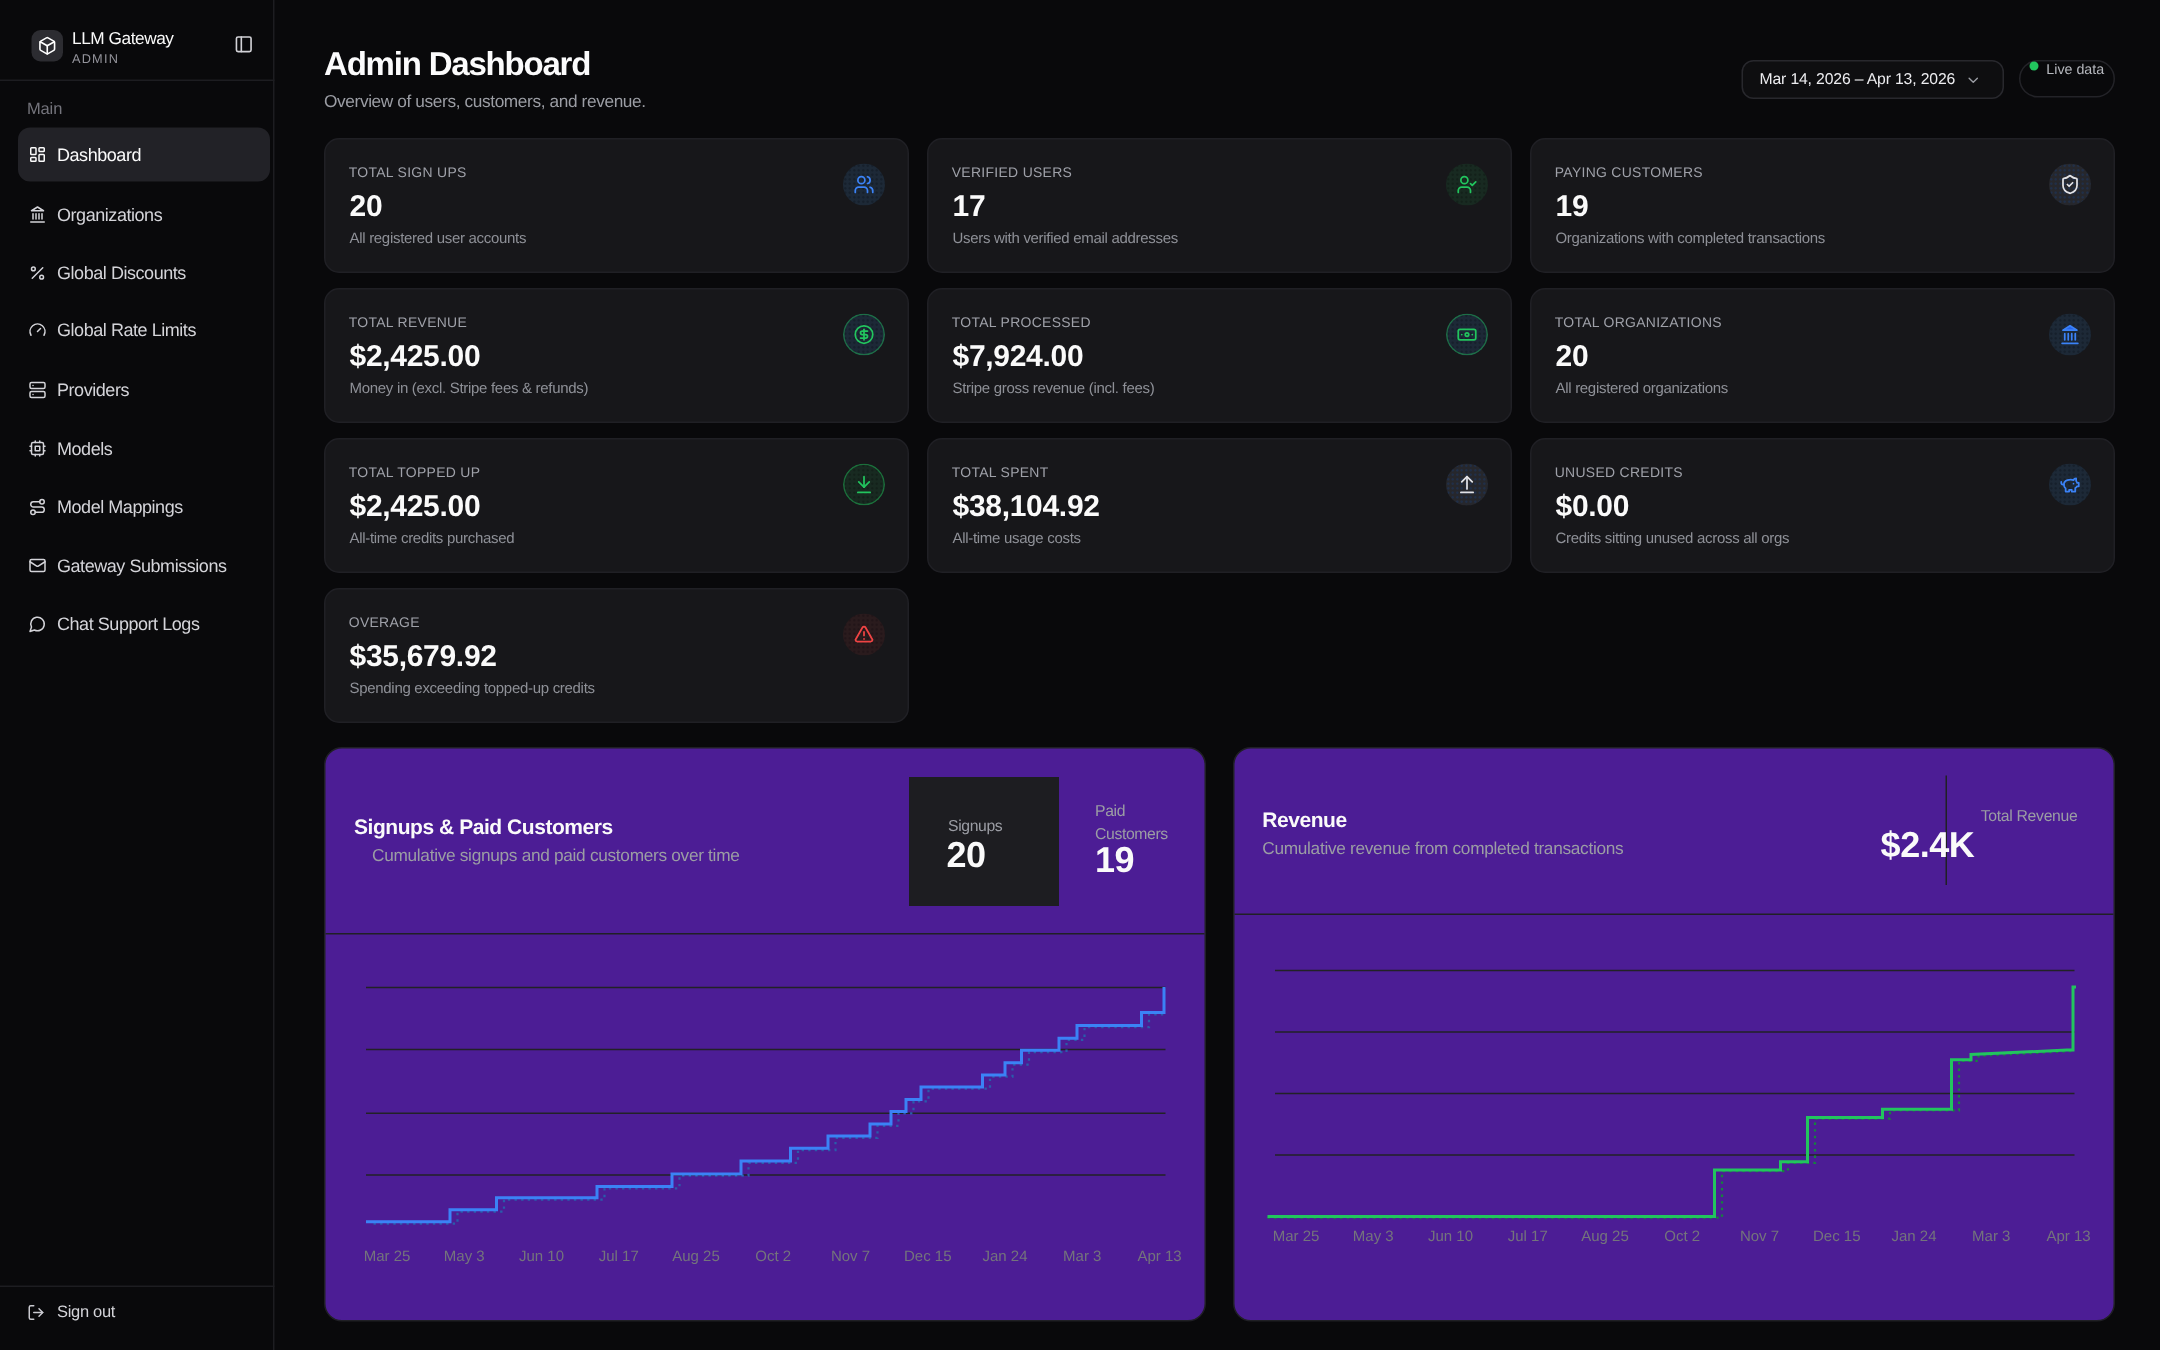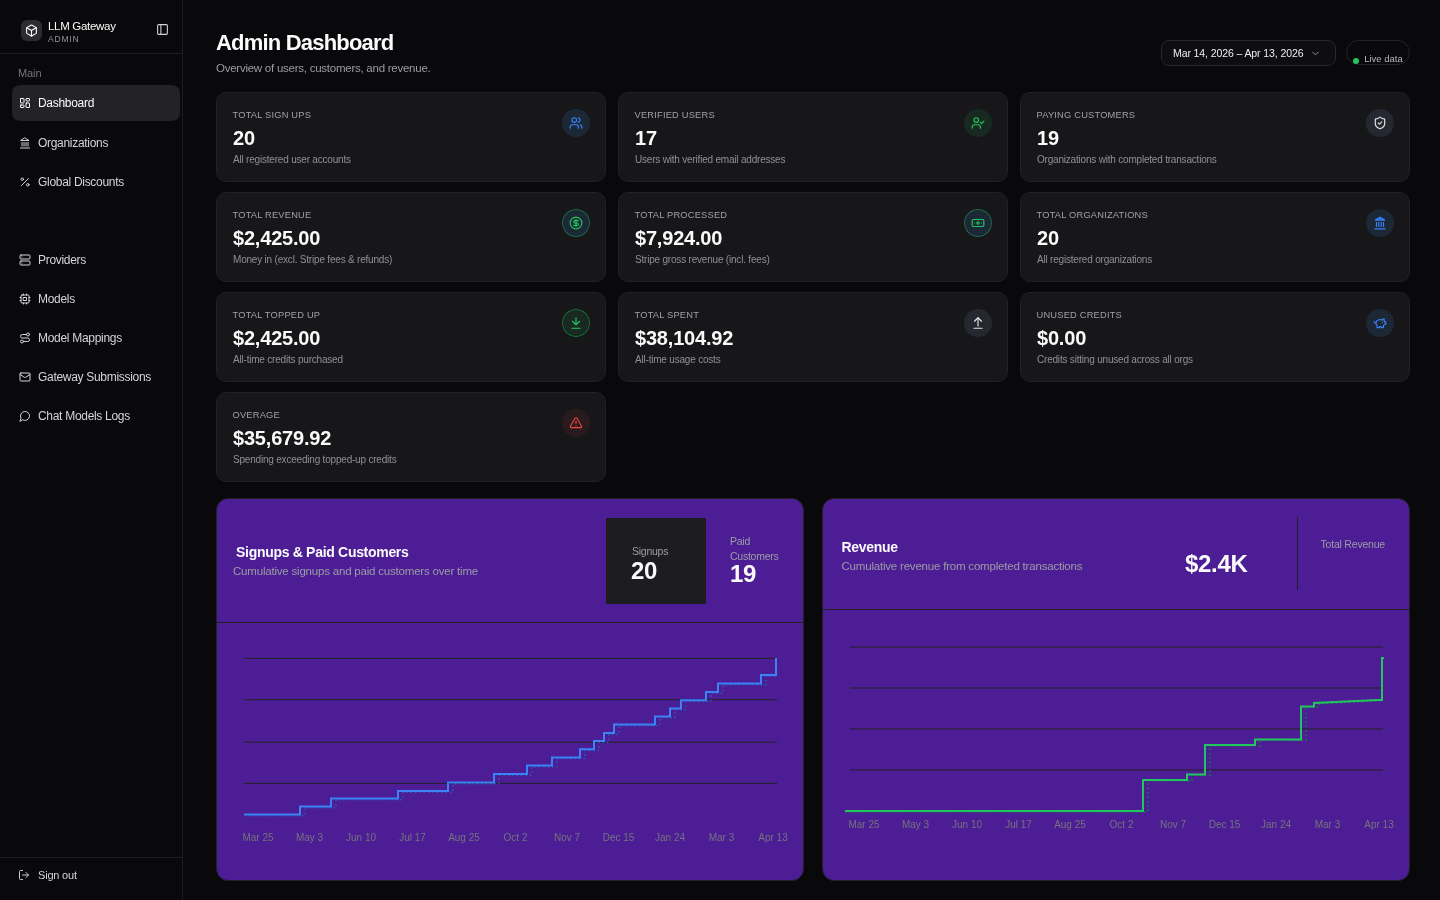--- a/index.html
+++ b/index.html
@@ -71,20 +71,27 @@
     <span class="navtxt" style="color:#fafafa;font-weight:500">Dashboard</span>
   </div>
   <div class="nav" style="top:163.5px">
     <svg width="12" height="12" viewBox="0 0 24 24" fill="none" stroke="#d4d4d9" stroke-width="2" stroke-linecap="round" stroke-linejoin="round">
         <line x1="19" x2="5" y1="5" y2="19"></line>
         <circle cx="6.5" cy="6.5" r="2.5"></circle>
         <circle cx="17.5" cy="17.5" r="2.5"></circle>
       </svg>
     <span class="navtxt">Global Discounts</span>
   </div>
+  <div class="nav" style="top:202px">
+    <svg width="12" height="12" viewBox="0 0 24 24" fill="none" stroke="#d4d4d9" stroke-width="2" stroke-linecap="round" stroke-linejoin="round">
+        <path d="m12 14 4-4"></path>
+        <path d="M3.34 19a10 10 0 1 1 17.32 0"></path>
+      </svg>
+    <span class="navtxt">Global Rate Limits</span>
+  </div>
   <div class="nav" style="top:280.5px">
     <svg width="12" height="12" viewBox="0 0 24 24" fill="none" stroke="#d4d4d9" stroke-width="2" stroke-linecap="round" stroke-linejoin="round">
         <rect x="4" y="4" width="16" height="16" rx="2"></rect>
         <rect x="9" y="9" width="6" height="6"></rect>
         <path d="M15 2v2"></path>
         <path d="M15 20v2"></path>
         <path d="M2 15h2"></path>
         <path d="M2 9h2"></path>
         <path d="M20 15h2"></path>
         <path d="M20 9h2"></path>
@@ -114,21 +121,21 @@
     <svg width="12" height="12" viewBox="0 0 24 24" fill="none" stroke="#d4d4d9" stroke-width="2" stroke-linecap="round" stroke-linejoin="round">
         <rect width="20" height="16" x="2" y="4" rx="2"></rect>
         <path d="m22 7-8.97 5.7a1.94 1.94 0 0 1-2.06 0L2 7"></path>
       </svg>
     <span class="navtxt">Gateway Submissions</span>
   </div>
   <div class="nav" style="top:397.5px">
     <svg width="12" height="12" viewBox="0 0 24 24" fill="none" stroke="#d4d4d9" stroke-width="2" stroke-linecap="round" stroke-linejoin="round">
         <path d="M7.9 20A9 9 0 1 0 4 16.1L2 22Z"></path>
       </svg>
-    <span class="navtxt">Chat Models Logs</span>
+    <span class="navtxt">Chat Support Logs</span>
   </div>
 
   <div class="a" style="left:0;top:857px;width:183px;border-top:1px solid #1d1d21"></div>
   <div class="a" style="left:18px;top:869px;display:flex;align-items:center">
     <svg width="12" height="12" viewBox="0 0 24 24" fill="none" stroke="#c9c9cf" stroke-width="2" stroke-linecap="round" stroke-linejoin="round" style="margin-right:8px">
         <path d="M9 21H5a2 2 0 0 1-2-2V5a2 2 0 0 1 2-2h4"></path>
         <polyline points="16 17 21 12 16 7"></polyline>
         <line x1="21" x2="9" y1="12" y2="12"></line>
       </svg>
     <span style="font-size:11px;letter-spacing:-0.2px;color:#d4d4d9">Sign out</span>
@@ -136,21 +143,21 @@
 </div>
 <div id="main">
   <div class="a" style="left:216px;top:30px;font-size:22px;font-weight:700;letter-spacing:-0.8px;color:#fbfbfc">Admin Dashboard</div>
   <div class="a" style="left:216px;top:62px;font-size:11.5px;letter-spacing:-0.25px;color:#9b9da4">Overview of users, customers, and revenue.</div>
   <div class="a" style="left:1161px;top:40px;width:175px;height:26px;border:1px solid #28282d;border-radius:8px;background:#0e0e10;display:flex;align-items:center;padding-left:11px">
     <span style="font-size:10.5px;letter-spacing:-0.1px;color:#ededf0">Mar 14, 2026 – Apr 13, 2026</span>
     <svg width="11" height="11" viewBox="0 0 24 24" fill="none" stroke="#9b9da4" stroke-width="2" stroke-linecap="round" stroke-linejoin="round" style="margin-left:7px">
         <path d="m6 9 6 6 6-6"></path>
       </svg>
   </div>
-  <div class="a" style="left:1346px;top:40px;width:64px;height:25px;border:1px solid #232328;border-radius:13px;display:flex;align-items:flex-end;justify-content:center">
+  <div class="a" style="left:1346px;top:40px;width:64px;height:25px;border:1px solid #232328;border-radius:13px;display:flex;align-items:flex-start;justify-content:center">
     <span style="width:6px;height:6px;border-radius:50%;background:#22c55e;margin-right:5px"></span>
     <span style="font-size:9.5px;color:#b6b8be">Live data</span>
   </div>
 
   <div class="card" style="left:216px;top:92px">
     <div class="lbl">TOTAL SIGN UPS</div>
       <div class="val">20</div>
       <div class="sub">All registered user accounts</div>
     <div class="ic dotb">
         <svg width="14" height="14" viewBox="0 0 24 24" fill="none" stroke="#3b82f6" stroke-width="2" stroke-linecap="round" stroke-linejoin="round">
@@ -271,21 +278,21 @@
         <svg width="14" height="14" viewBox="0 0 24 24" fill="none" stroke="#ef4444" stroke-width="2" stroke-linecap="round" stroke-linejoin="round">
           <path d="m21.73 18-8-14a2 2 0 0 0-3.48 0l-8 14A2 2 0 0 0 4 20h16a2 2 0 0 0 1.73-2Z"></path>
           <path d="M12 9v4"></path>
           <path d="M12 17h.01"></path>
         </svg>
       </div>
   </div>
 
   <div class="ccard" style="left:216px">
     <div class="a" style="left:19px;top:44px"><span class="ctitle">Signups &amp; Paid Customers</span></div>
-    <div class="a" style="left:16px;top:62px"><span class="csub">Cumulative signups and paid customers over time</span></div>
+    <div class="a" style="left:31px;top:62px"><span class="csub">Cumulative signups and paid customers over time</span></div>
     <div class="a" style="left:389px;top:19px;width:100px;height:86px;background:#1d1d21"></div>
     <div class="a" style="left:415px;top:41.5px"><span style="font-size:10.5px;color:#9b9da4;letter-spacing:-0.25px">Signups</span></div>
     <div class="a" style="left:414px;top:58.5px"><span style="font-size:24px;font-weight:700;letter-spacing:-0.3px;color:#fafafa;line-height:26px">20</span></div>
     <div class="a" style="left:513px;top:34.5px;font-size:10.5px;color:#9b9da4;letter-spacing:-0.25px;line-height:15.5px">Paid<br>Customers</div>
     <div class="a" style="left:513px;top:62px;font-size:24px;font-weight:700;letter-spacing:-0.3px;color:#fafafa;line-height:26px">19</div>
     <div class="a" style="left:0;top:123px;width:586px;border-top:1px solid #202025"></div>
     <svg class="a" style="left:0;top:123px" width="586" height="258" viewBox="0 0 586 258">
       <g stroke="#222226" stroke-width="1">
         <line x1="27" y1="36.4" x2="560" y2="36.4"></line>
           <line x1="27" y1="77.7" x2="560" y2="77.7"></line>
@@ -308,21 +315,21 @@
           <text x="556" y="218.5">Apr 13</text>
       </g>
     </svg>
   </div>
 
   <div class="ccard" style="left:822px">
     <div class="a" style="left:18.5px;top:39px"><span class="ctitle">Revenue</span></div>
     <div class="a" style="left:18.5px;top:57px"><span class="csub">Cumulative revenue from completed transactions</span></div>
     <div class="a" style="left:474px;top:18px;height:73px;border-left:1px solid #202025"></div>
     <div class="a" style="left:362px;top:34.5px;width:200px;text-align:right"><span style="font-size:10.5px;color:#9b9da4;letter-spacing:-0.2px">Total Revenue</span></div>
-    <div class="a" style="left:362px;top:51px;width:200px;text-align:left"><span style="font-size:24px;font-weight:700;color:#fafafa;letter-spacing:-0.3px">$2.4K</span></div>
+    <div class="a" style="left:362px;top:51px;width:200px;text-align:center"><span style="font-size:24px;font-weight:700;color:#fafafa;letter-spacing:-0.3px">$2.4K</span></div>
     <div class="a" style="left:0;top:110px;width:586px;border-top:1px solid #202025"></div>
     <svg class="a" style="left:0;top:110px" width="586" height="271" viewBox="0 0 586 271">
       <g stroke="#222226" stroke-width="1">
         <line x1="27" y1="38" x2="560" y2="38"></line>
           <line x1="27" y1="79" x2="560" y2="79"></line>
           <line x1="27" y1="120" x2="560" y2="120"></line>
           <line x1="27" y1="161" x2="560" y2="161"></line>
       </g>
       <path d="M22,202.8 H325 V171.8 H369 V166.3 H387 V136.8 H437 V131.3 H483 V98.3 H496 V94.8 L557,91.8 H560" fill="none" stroke="#15833f" stroke-width="1.5" stroke-dasharray="1.6 2.8"></path>
       <path d="M22,202 H320 V171 H364 V165.5 H382 V136 H432 V130.5 H478 V97.5 H491 V94 L555,91 H559 V49 H561" fill="none" stroke="#22c55e" stroke-width="2"></path>

